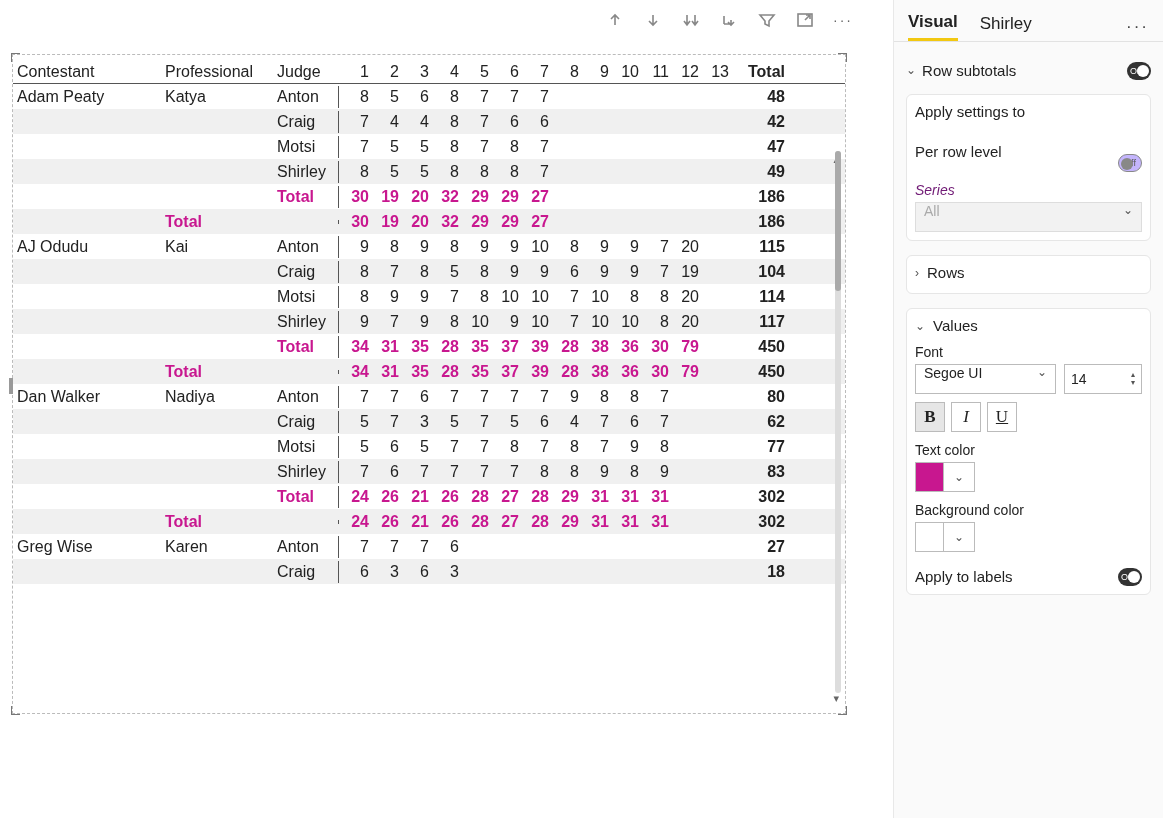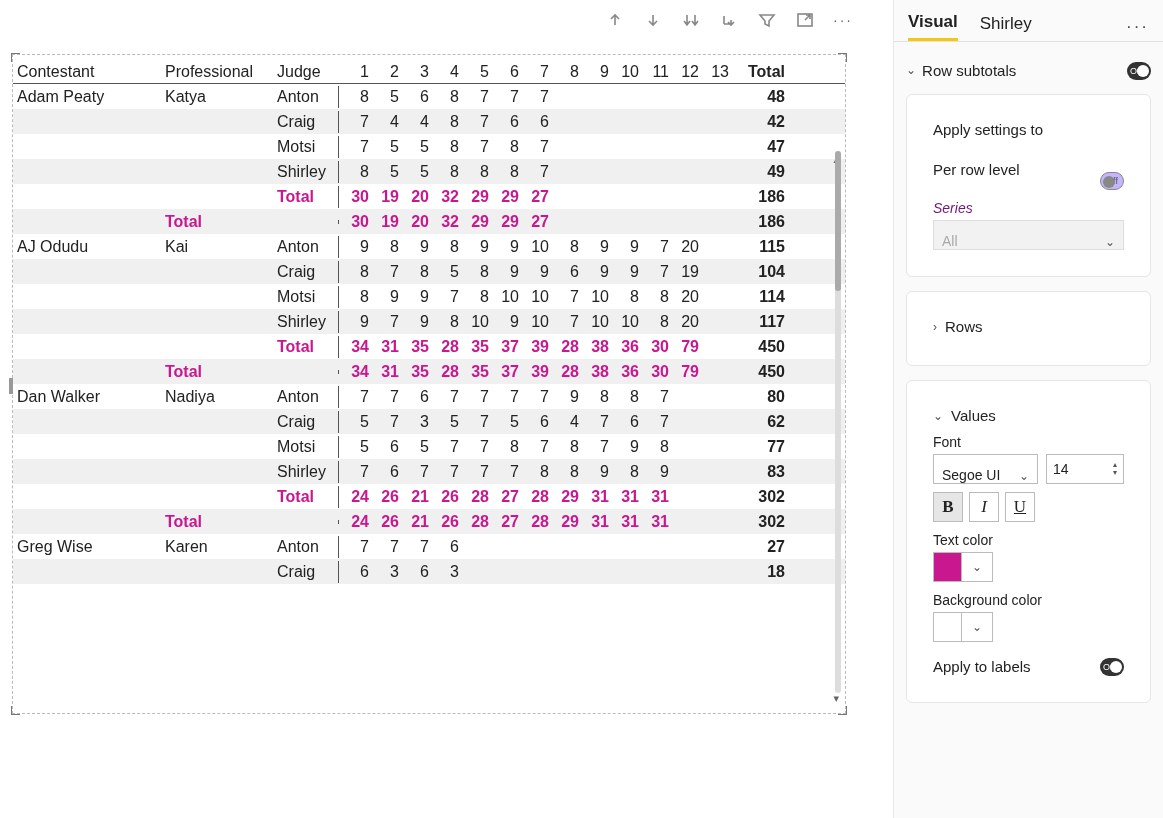--- a/index.html
+++ b/index.html
@@ -43,30 +43,30 @@
   .scrollthumb { position:absolute; right:4px; top:96px; width:6px; height:140px; background:#aaa; border-radius:3px; }
   .caret { position:absolute; right:6px; color:#666; font-size:11px; }
   .caret-up { top:98px; }
   .caret-dn { bottom:8px; }
   
   .tabs { display:flex; gap:22px; align-items:center; font-size:17px; padding:4px 2px 0 2px; }
   .tab { padding-bottom:6px; cursor:pointer; }
   .tab.active { font-weight:600; border-bottom:3px solid #f2c811; }
   .tab-more { margin-left:auto; color:#444; letter-spacing:2px; cursor:pointer; }
   .tabs-underline { height:1px; background:#e2e2e2; margin:0 -12px 18px -12px; }
-  .card { background:#fff; border:1px solid #e6e6e6; border-radius:6px; padding:26px; margin-bottom:14px; }
+  .card { background:#fff; border:1px solid #e6e6e6; border-radius:6px; padding:8px; margin-bottom:14px; }
   .card-head { display:flex; align-items:center; gap:8px; font-size:15px; margin-bottom:4px; cursor:pointer;}
   .toggle { margin-left:auto; }
   .toggle-pill { width:24px; height:18px; border-radius:10px; background:#333; position:relative; display:inline-flex; align-items:center; justify-content:flex-start; padding:0 3px; color:#fff; font-size:9px; }
   .toggle-pill .knob { width:12px;height:12px;border-radius:50%;background:#fff;position:absolute;right:2px;top:3px; }
   .toggle-pill.off { background:#c4b5fd; border:1px solid #888; color:#555; justify-content:center;margin-top:24px;}
   .toggle-pill.off .knob { left:2px; right:auto; background:#888; }
   .field-label { font-size:14px; margin:10px 0 4px; }
   .muted { color:#701a75;font-style:italic; }
-  .select { border:1px solid #bbb; height:30px; display:flex; align-items:flex-end; padding:0 8px; justify-content:space-between; background:#fff; font-size:14px;}
+  .select { border:1px solid #bbb; height:30px; display:flex; align-items:flex-start; padding:0 8px; justify-content:space-between; background:#fff; font-size:14px;}
   .select.disabled { background:#f2f2f2; color:#aaa; border-color:#ddd;}
   .font-row { display:flex; gap:8px; }
   .font-row .select { flex:1; }
   .numbox { width:78px; border:1px solid #bbb; height:30px; display:flex; align-items:center; padding:0 6px; justify-content:space-between; }
   .spin { display:flex; flex-direction:column; font-size:8px; line-height:8px; color:#555;}
   .biu { display:flex; gap:6px; margin-top:8px;}
   .biu .b { width:30px;height:30px;border:1px solid #bbb;display:flex;align-items:center;justify-content:center;font-family:"Times New Roman",serif;font-size:17px;cursor:pointer;}
   .biu .b.active { background:#e6e6e6; font-weight:700;}
   .biu .b.i { font-style:italic;}
   .biu .b.u { text-decoration:underline;}

